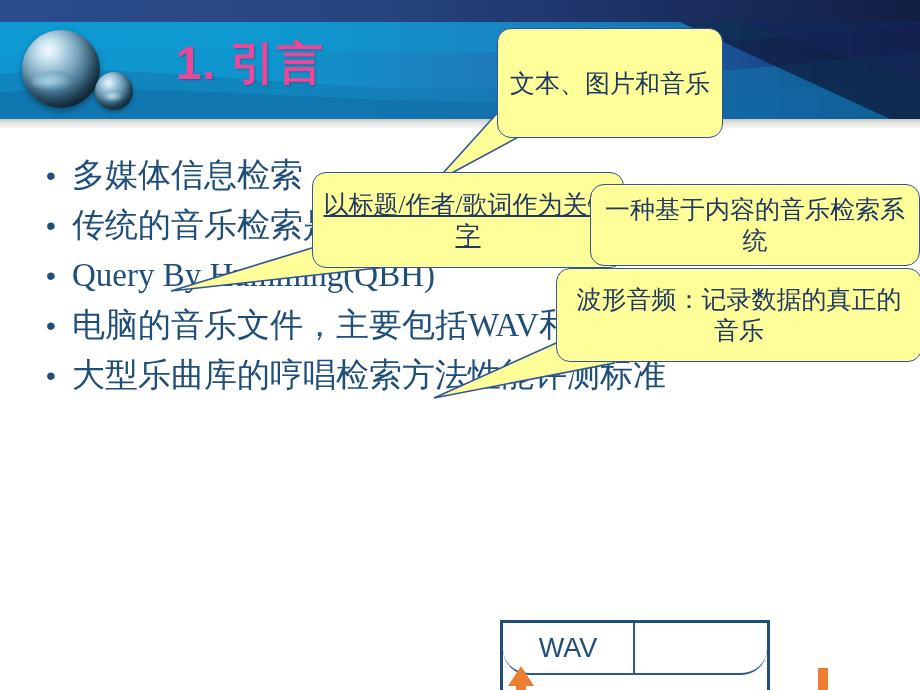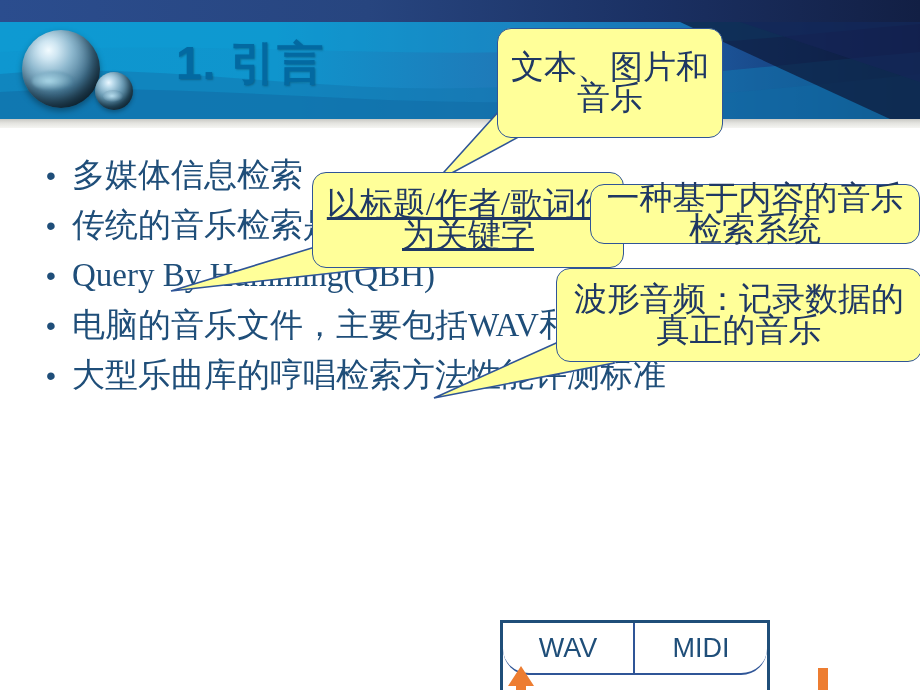--- a/index.html
+++ b/index.html
@@ -26,35 +26,35 @@
       radial-gradient(circle at 34% 26%, #f2fbff 0%, #cfe6f2 12%, #8fb9cf 30%, #3f6f8c 58%, #16384f 82%, #0b2132 100%);
     box-shadow:inset -6px -8px 14px rgba(0,0,0,.45), 0 3px 6px rgba(0,0,0,.35);}
   .orb-big::after{content:"";position:absolute;left:13%;top:52%;width:54%;height:26%;border-radius:50%;
     background:radial-gradient(ellipse at 40% 50%,rgba(180,225,240,.85) 0%,rgba(60,120,150,.25) 70%,rgba(0,0,0,0) 100%);
     filter:blur(1px);}
   .orb-small{position:absolute;left:95px;top:72px;width:38px;height:38px;border-radius:50%;
     background:radial-gradient(circle at 36% 28%, #eaf7ff 0%, #b8d9ea 14%, #6f9fb8 38%, #2b5871 66%, #0d2638 100%);
     box-shadow:inset -3px -4px 7px rgba(0,0,0,.45),0 2px 4px rgba(0,0,0,.3);}
   .orb-small::after{content:"";position:absolute;left:20%;top:48%;width:55%;height:30%;border-radius:50%;
     background:radial-gradient(ellipse at 45% 50%,rgba(200,235,250,.8) 0%,rgba(40,90,120,.2) 75%,rgba(0,0,0,0) 100%);}
-  .hdr-title{position:absolute;left:176px;top:33px;color:#0369a1;font-size:46px;font-weight:bold;
+  .hdr-title{position:absolute;left:176px;top:33px;color:#ec4899;font-size:46px;font-weight:bold;
     letter-spacing:1px;text-shadow:1px 1px 2px rgba(0,0,0,.25);white-space:nowrap;
     font-family:"Liberation Sans","DejaVu Sans",sans-serif;}
 
   
   .body{position:absolute;left:0;top:128px;width:920px;height:562px;}
   .blist{position:absolute;left:46px;top:24px;width:860px;}
   .bl{display:flex;align-items:flex-start;color:#1f4e79;font-size:33px;line-height:47px;
       font-family:"Liberation Sans","DejaVu Sans",sans-serif;margin-bottom:3px;}
   .bl .dot{flex:0 0 auto;width:26px;color:#1f4e79;font-size:28px;line-height:47px;}
   .bl .txt{flex:1 1 auto;font-family:Liberation Serif, serif;}
 
   
   .callout{position:absolute;background:#ffff99;border:1.6px solid #2f5597;border-radius:14px;
-    color:#1f3864;text-align:center;font-size:33px;line-height:31px;
+    color:#1f3864;text-align:center;font-size:25px;line-height:31px;
     display:flex;align-items:center;justify-content:center;padding:4px 8px;box-sizing:border-box;
     font-family:"Liberation Serif","DejaVu Serif",serif;}
   .tail{position:absolute;overflow:visible;}
 
   
   .tbl{position:absolute;left:500px;top:492px;width:270px;height:172px;
        border:3px solid #1f4e79;box-sizing:border-box;background:#fff;}
   .tbl .row{display:flex;box-sizing:border-box;border-radius:26px;}
   .tbl .r1{height:52px;border-bottom:2px solid #2f5597;}
   .tbl .r2{height:58px;border-bottom:2px solid #2f5597;}
@@ -120,21 +120,20 @@
       <div class="bl">
         <span class="dot">•</span>
         <span class="txt">大型乐曲库的哼唱检索方法性能评测标准</span>
       </div>
 
     </div>
 
     <div class="tbl">
       <div class="row r1">
         <div class="cell c-half c-left">WAV</div>
-        <div class="cell c-half">MIDI</div>
       </div>
       <div class="row r2">
         <div class="cell c-full">tone quality</div>
       </div>
 
     </div>
 
     <svg class="arrow-up" viewBox="0 0 26 72">
       <polygon points="13,0 26,20 18,20 18,72 8,72 8,20 0,20" fill="#ed7d31"></polygon>
     </svg>
@@ -152,17 +151,17 @@
   </svg>
 
   <svg class="tail" style="left:432px;top:318px;width:185px;height:85px;" viewBox="0 0 185 85">
     <polygon points="180,0 182,45 2,80" fill="#ffff99" stroke="#2f5597" stroke-width="1.6"></polygon>
   </svg>
 
   <div class="callout" style="left:497px;top:28px;width:226px;height:110px;">文本、图片和音乐</div>
 
   <div class="callout" style="left:312px;top:172px;width:312px;height:96px;text-decoration:underline;">以标题/作者/歌词作为关键字</div>
 
-  <div class="callout" style="left:590px;top:184px;width:330px;height:60px;">一种基于内容的音乐检索系统</div>
+  <div class="callout" style="left:590px;top:184px;width:330px;height:82px;">一种基于内容的音乐检索系统</div>
 
   <div class="callout" style="left:556px;top:268px;width:366px;height:94px;">波形音频：记录数据的真正的音乐</div>
 
 </div>
 
 </body></html>

